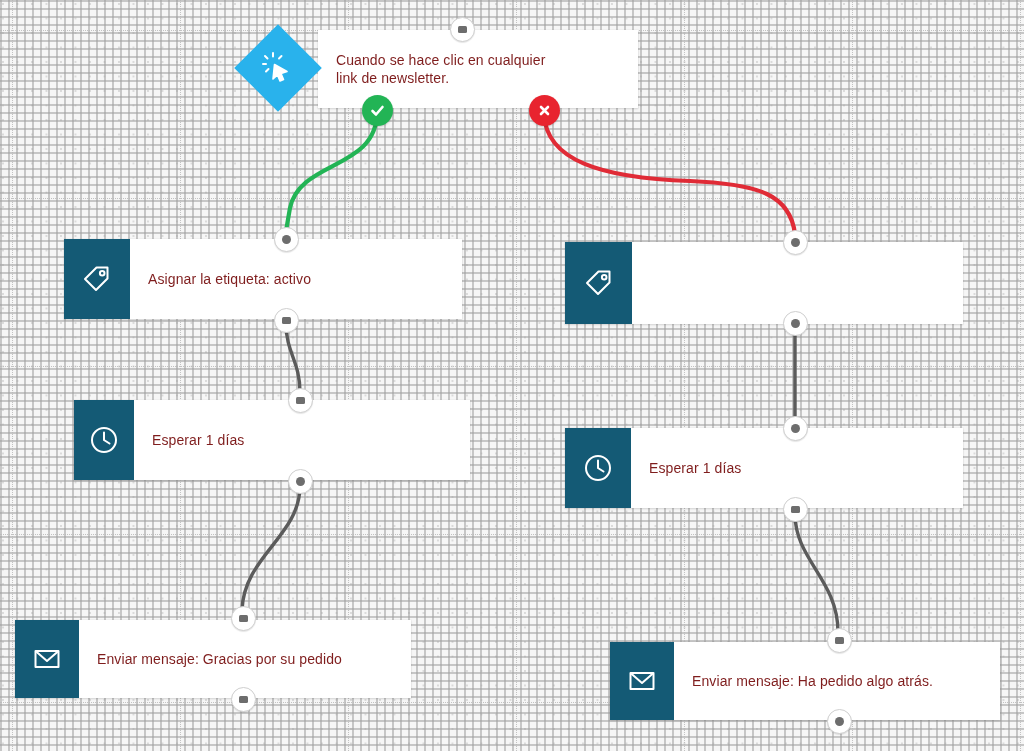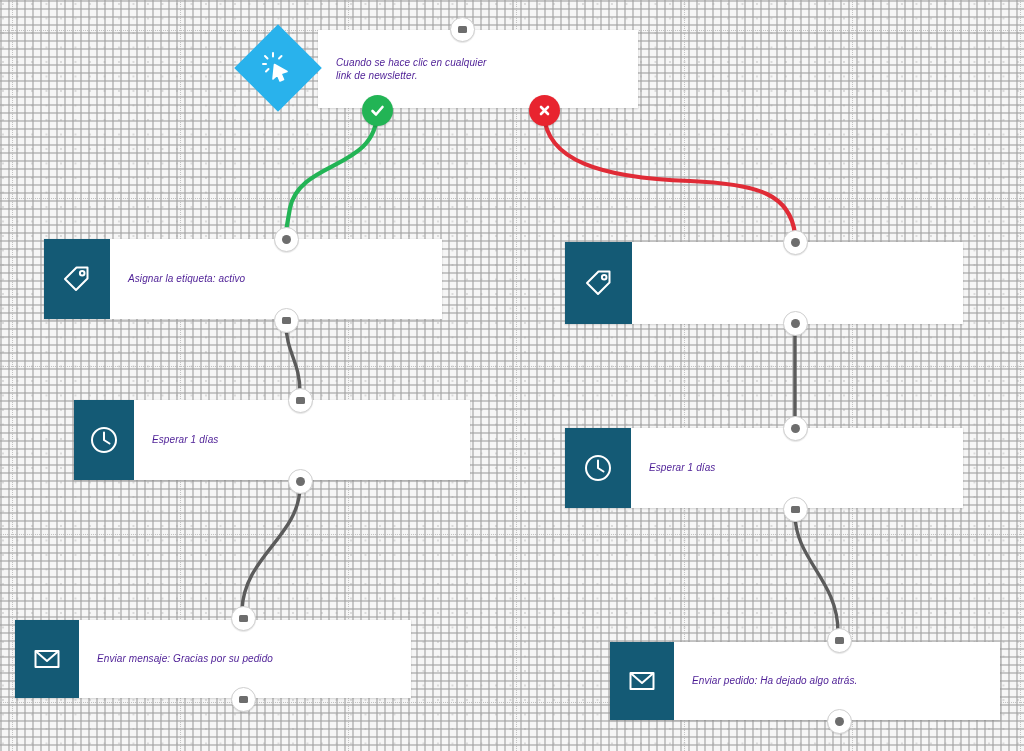--- a/index.html
+++ b/index.html
@@ -48,26 +48,25 @@
   .node .icon-box{
     flex:0 0 auto;
     display:flex;align-items:center;justify-content:center;
     background:#145a75;
     color:#ffffff;
   }
   .node .label{
     flex:1 1 auto;
     display:flex;align-items:center;
     padding:0 18px;
-    font-size:10px;
+    font-size:14px;
     line-height:1.32;
-    color:#4c1d95;
+    color:#7f1d1d;
     letter-spacing:.1px;
     white-space:pre-line;
-    font-style:italic;
   }
 
   
   .diamond{
     position:absolute;
     width:62px;height:62px;
     background:#29b2ec;
     transform:rotate(45deg);
     display:flex;align-items:center;justify-content:center;
   }
@@ -152,21 +151,21 @@
     <svg width="17" height="17" viewBox="0 0 17 17" fill="none" stroke="#ffffff" stroke-width="2.6" stroke-linecap="round" stroke-linejoin="round">
       <path d="M3.5 9 L7 12.5 L13.5 5"></path>
     </svg>
   </div>
   <div class="badge fail" style="left:529px;top:95px;">
     <svg width="15" height="15" viewBox="0 0 15 15" fill="none" stroke="#ffffff" stroke-width="2.6" stroke-linecap="round">
       <path d="M4 4 L11 11 M11 4 L4 11"></path>
     </svg>
   </div>
 
-  <div class="node" style="left:44px;top:239px;width:398px;height:80px;text-align:right;">
+  <div class="node" style="left:64px;top:239px;width:398px;height:80px;text-align:right;">
     <div class="icon-box" style="width:66px;">
       <svg width="34" height="34" viewBox="0 0 34 34" fill="none" stroke="#ffffff" stroke-width="2" stroke-linejoin="round">
         <path d="M16.5 5.5 H27.5 V16.5 L16 28 L5 17 Z"></path>
         <circle cx="22.2" cy="11.2" r="2.3"></circle>
       </svg>
     </div>
     <div class="label">Asignar la etiqueta: activo</div>
   </div>
   <div class="port" style="left:274px;top:227px;">
     <span class="dot-round"></span>
@@ -238,21 +237,21 @@
     <span class="dot-square"></span>
   </div>
 
   <div class="node" style="left:610px;top:642px;width:390px;height:78px;">
     <div class="icon-box" style="width:64px;">
       <svg width="32" height="32" viewBox="0 0 32 32" fill="none" stroke="#ffffff" stroke-width="2" stroke-linejoin="round">
         <rect x="4.5" y="8" width="23" height="16"></rect>
         <path d="M4.5 8 L16 18 L27.5 8"></path>
       </svg>
     </div>
-    <div class="label">Enviar pedido: Ha dejado algo atrás.</div>
+    <div class="label">Enviar mensaje: Ha pedido algo atrás.</div>
   </div>
   <div class="port" style="left:827px;top:628px;">
     <span class="dot-square"></span>
   </div>
   <div class="port" style="left:827px;top:709px;">
     <span class="dot-round"></span>
   </div>
 
 </div>
 

